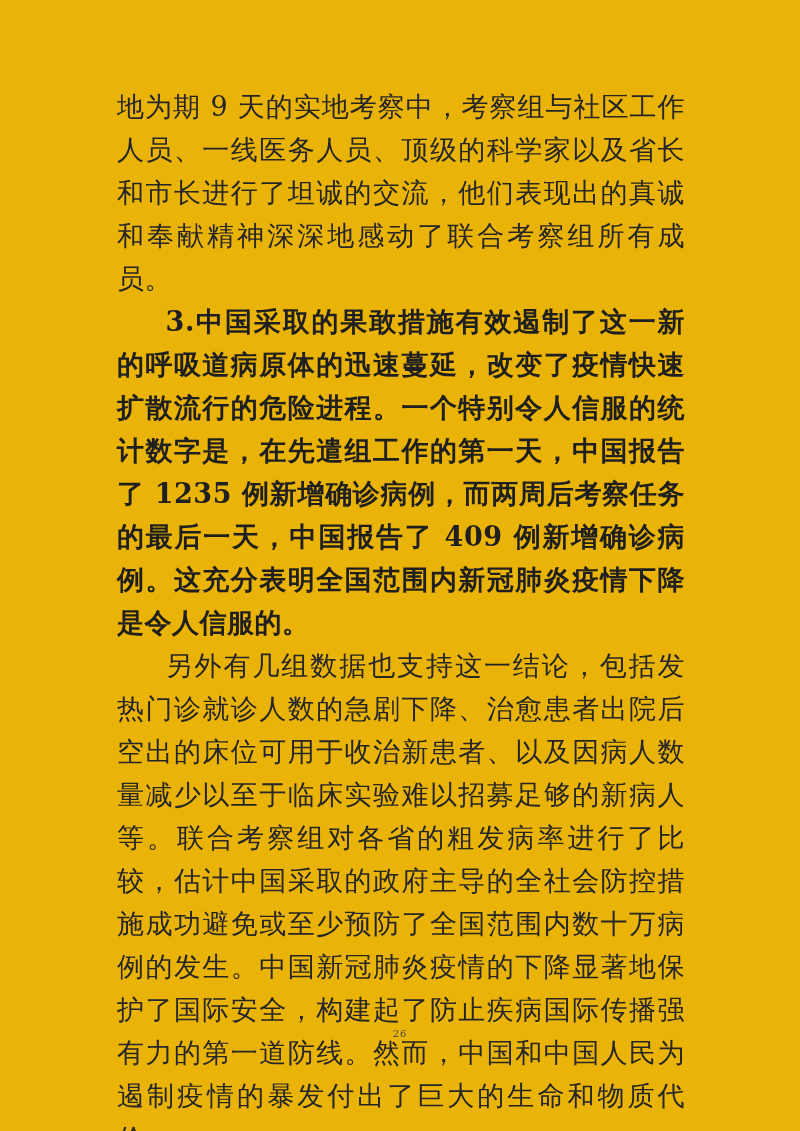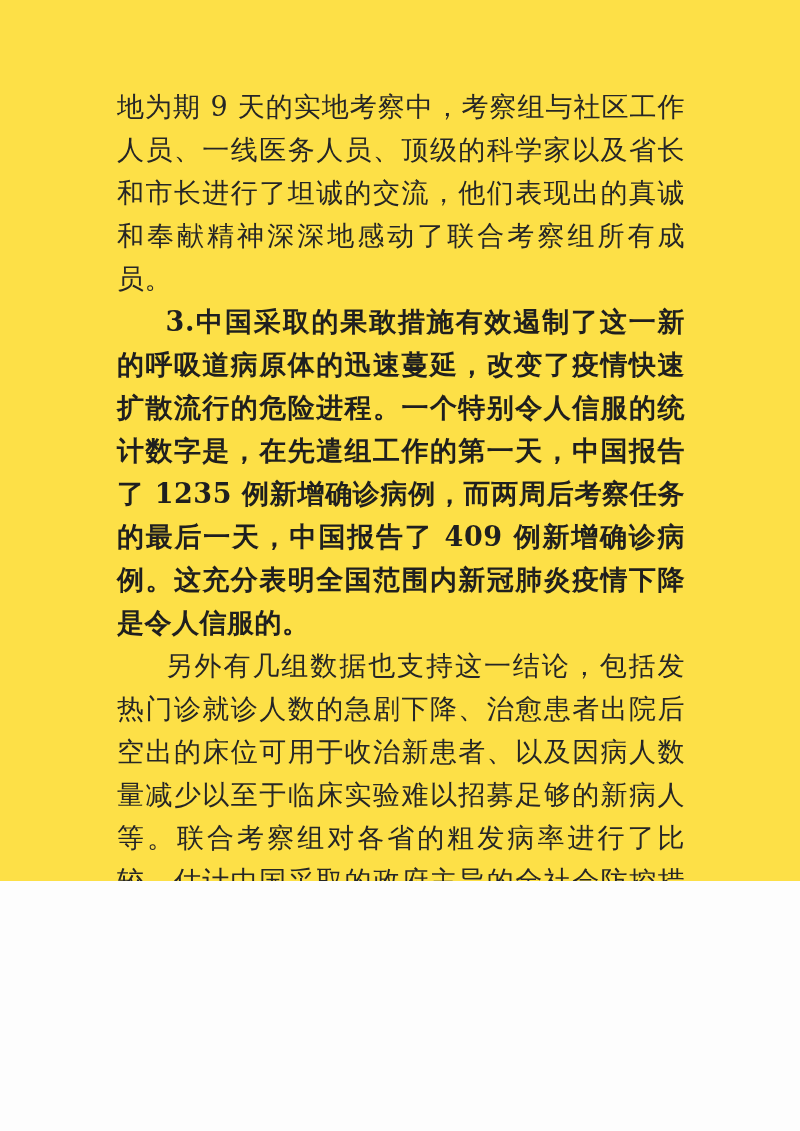--- a/index.html
+++ b/index.html
@@ -6,22 +6,22 @@
     margin: 0;
     padding: 0;
     width: 800px;
     height: 1131px;
     background: #fdfdfd;
     font-family: "DejaVu Serif", "Liberation Serif", serif;
   }
   .page {
     position: relative;
     width: 800px;
-    height: 881px;
-    background: #fde047;
+    height: 1131px;
+    background: #eab308;
     overflow: hidden;
     color: #262626;
   }
   .content {
     position: absolute;
     left: 117px;
     top: 85px;
     width: 568px;
     font-size: 27px;
     line-height: 43px;

